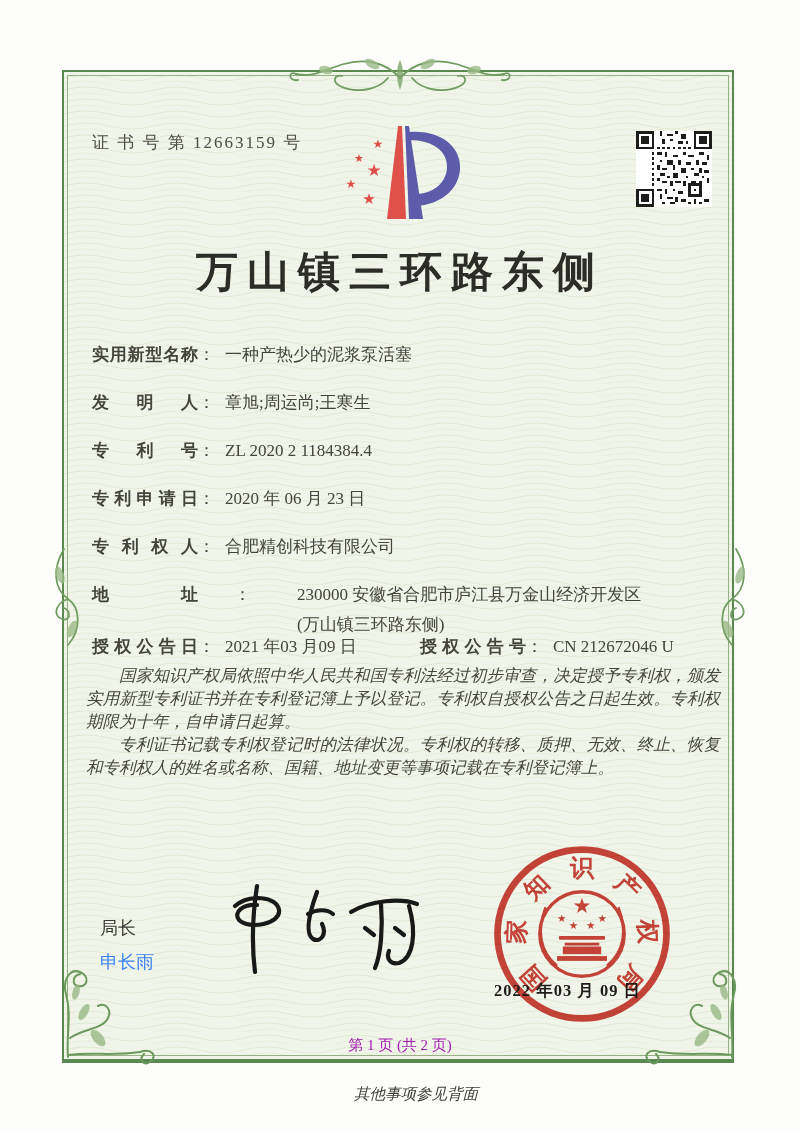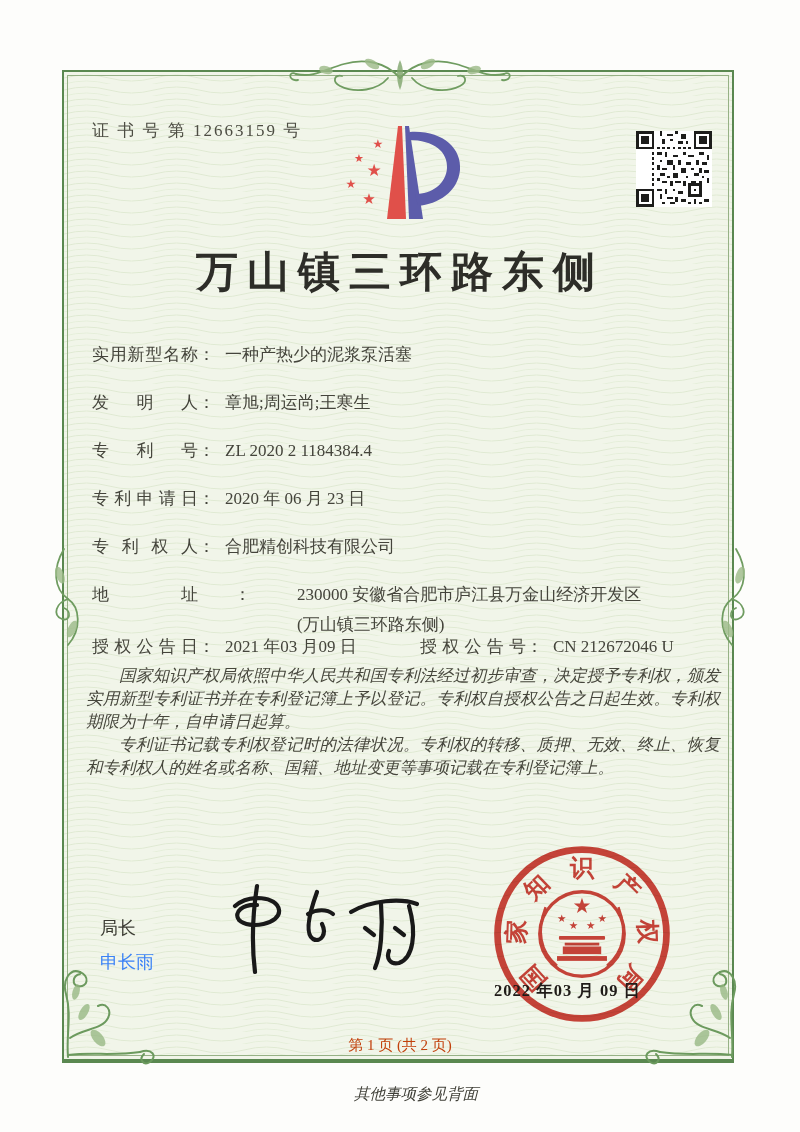--- a/index.html
+++ b/index.html
@@ -6,46 +6,46 @@
   .page{position:relative;width:800px;height:1132px;background:#fdfdfb;overflow:hidden;
         font-family:"Liberation Serif","DejaVu Serif",serif;color:#3c3c34;}
   
   .frame{position:absolute;left:62px;top:70px;width:672px;height:993px;
          border:2px solid #5a8850;border-bottom-width:4px;background:#f1f5e9;box-sizing:border-box;}
   .frame-inner{position:absolute;left:3px;top:3px;right:3px;bottom:3px;border:1px solid #96b185;}
   .bgwaves{position:absolute;left:0;top:0;width:100%;height:100%;opacity:.85;}
   .orn{position:absolute;pointer-events:none;}
   .mirror{transform:scaleX(-1);}
   
-  .cert-no{position:absolute;left:92px;top:119px;font-size:17px;letter-spacing:2px;color:#4d4d43;}
+  .cert-no{position:absolute;left:92px;top:131px;font-size:17px;letter-spacing:2px;color:#4d4d43;}
   .logo{position:absolute;left:330px;top:108px;width:146px;height:128px;}
   .qr{position:absolute;left:636px;top:131px;width:76px;height:76px;}
   .title{position:absolute;left:0;top:244px;width:100%;text-align:center;
          font-size:42px;font-weight:bold;letter-spacing:9px;color:#2d2d28;}
   
   .fields{position:absolute;left:92px;top:340px;width:552px;}
   .frow{position:absolute;left:0;display:flex;font-size:17px;line-height:30px;width:552px;color:#44443b;}
-  .flabel{display:inline-block;width:106px;text-align:justify;text-align-last:justify;flex:none;}
+  .flabel{display:inline-block;width:106px;text-align:justify;text-align-last:justify;flex:none;font-weight:bold;}
   .fcolon{flex:none;}
   .fvalue{flex:1;margin-left:10px;}
   .grant2{position:absolute;left:328px;top:0;display:flex;width:300px;}
   
   .paras{position:absolute;left:86px;top:664px;width:634px;font-size:16.5px;line-height:23px;
          text-align:justify;font-style:italic;color:#46463c;}
   .paras p{margin:0;text-indent:2em;}
   
   .signer-title{position:absolute;left:100px;top:916px;font-size:18px;color:#3b3b33;}
   .signer-name{position:absolute;left:100px;top:950px;font-size:18px;color:#3b82f6;}
   .signature{position:absolute;left:205px;top:872px;width:235px;height:118px;}
   
   .seal{position:absolute;left:486px;top:838px;width:192px;height:192px;opacity:.92;mix-blend-mode:multiply;}
   .seal-date{position:absolute;left:494px;top:980px;width:180px;font-size:16.5px;font-weight:bold;
              color:#1f1b18;letter-spacing:1px;}
   
-  .page-info{position:absolute;left:0;top:1036px;width:100%;text-align:center;font-size:15px;color:#c2410c;}
+  .page-info{position:absolute;left:0;top:1036px;width:100%;text-align:center;font-size:15px;color:#a21caf;}
   .back-note{position:absolute;left:0;top:1084px;width:100%;text-align:center;font-size:15.5px;
              font-style:italic;color:#3f3f37;margin-left:16px;}
 </style>
 </head>
 <body>
 
 <div class="page">
 
   <div class="frame">
     <svg class="bgwaves" xmlns="http://www.w3.org/2000/svg">

